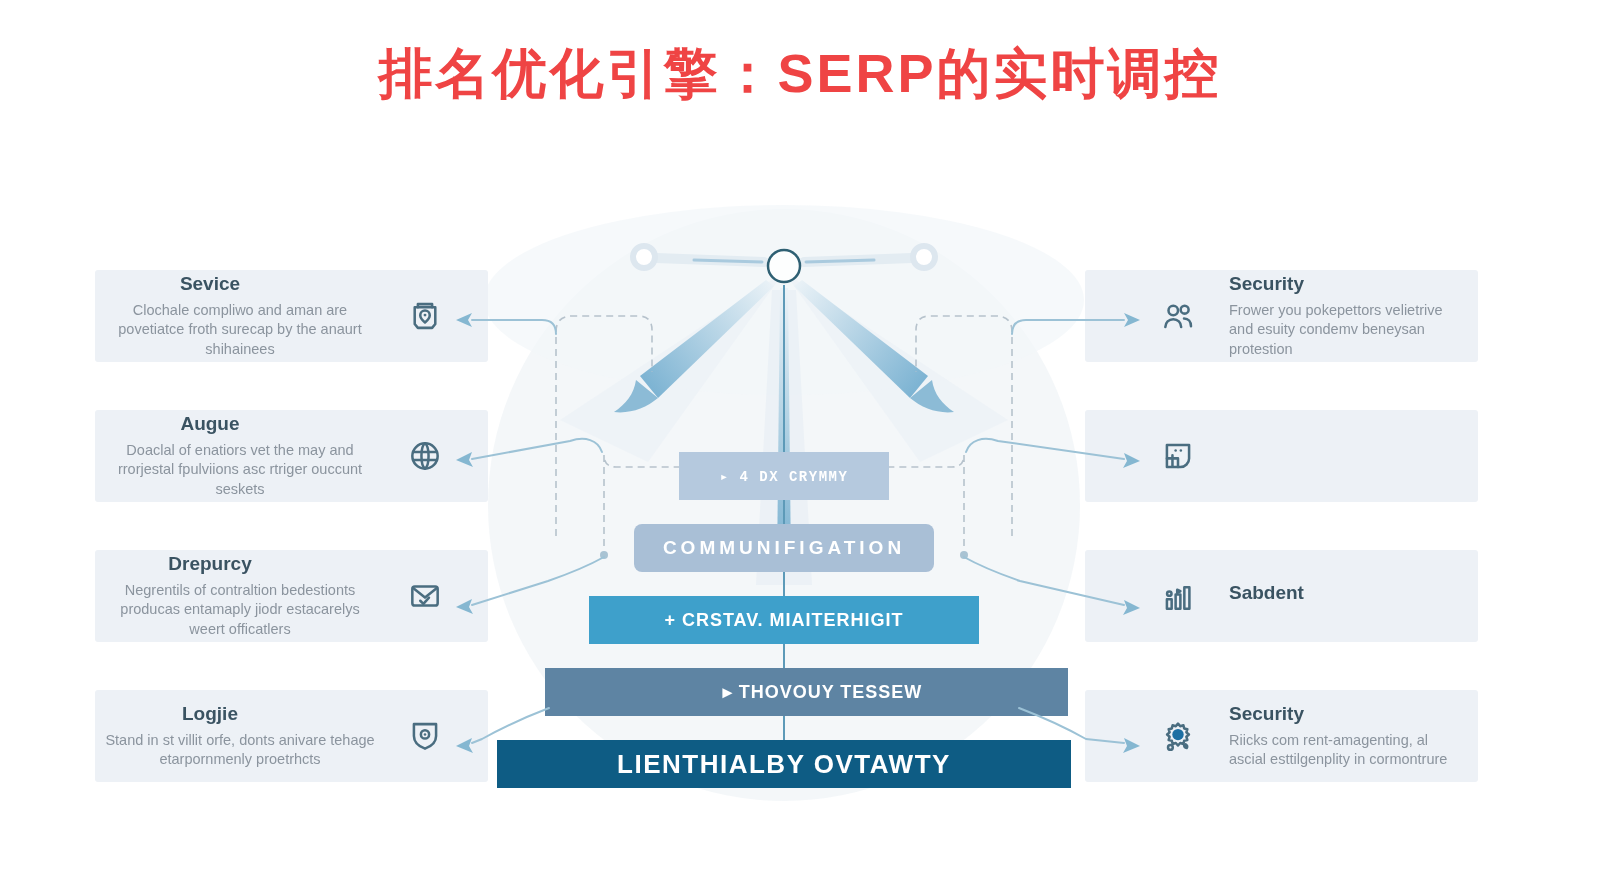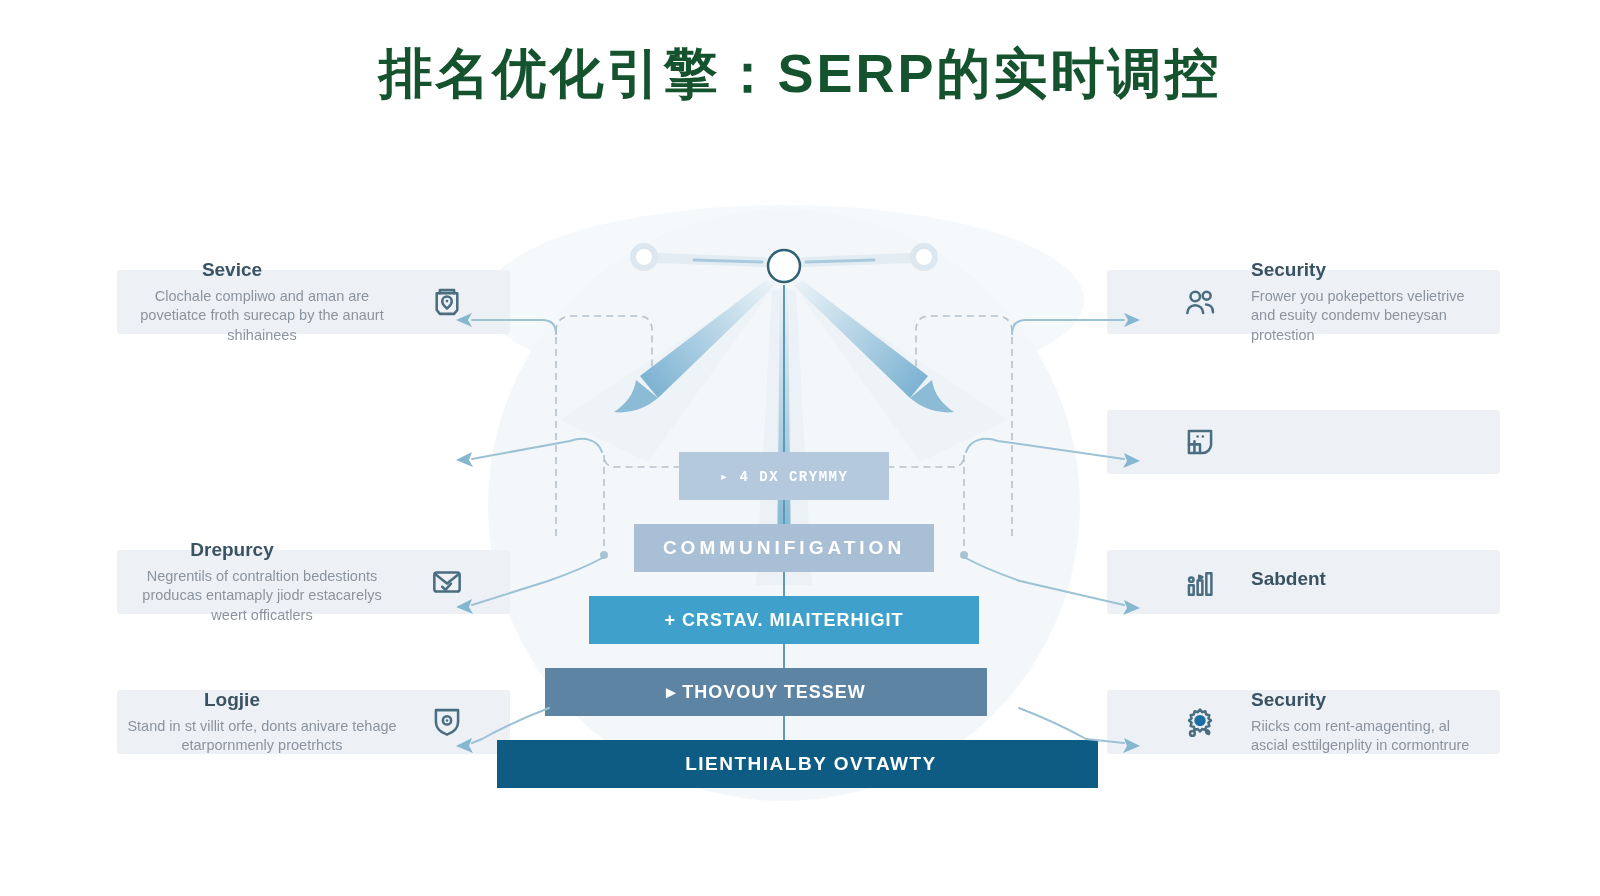--- a/index.html
+++ b/index.html
@@ -2,52 +2,52 @@
 <html><head>
 <meta charset="utf-8">
 <style>
   html,body{margin:0;padding:0;background:#ffffff;}
   .stage{
     position:relative;width:1600px;height:896px;background:#ffffff;overflow:hidden;
     font-family:"Liberation Sans", sans-serif;
   }
   .page-title{
     position:absolute;top:38px;left:0;width:100%;text-align:center;
-    font-size:54px;font-weight:700;letter-spacing:3px;color:#14532d;
+    font-size:54px;font-weight:700;letter-spacing:3px;color:#ef4444;
   }
   
   .svg-layer{position:absolute;left:0;top:0;width:1600px;height:896px;pointer-events:none;}
   .z0{z-index:0}.z3{z-index:3}
   
   .card{
-    position:absolute;width:393px;height:64px;background:#edf1f6;border-radius:3px;
-    display:flex;align-items:center;z-index:1;margin-left:22px;
+    position:absolute;width:393px;height:92px;background:#edf1f6;border-radius:3px;
+    display:flex;align-items:center;z-index:1;
   }
   .card.left{left:95px;justify-content:flex-end;padding-right:44px;box-sizing:border-box;}
   .card.right{left:1085px;justify-content:flex-start;padding-left:74px;box-sizing:border-box;}
   .card .txt{display:flex;flex-direction:column;}
   .card.left .txt{width:272px;margin-right:30px;align-items:flex-end;}
   .card.right .txt{width:232px;margin-left:32px;align-items:flex-start;}
   .card .ttl{font-size:19px;font-weight:700;color:#3a5362;margin-bottom:6px;}
   .card.left .ttl{width:100%;text-align:center;padding-right:60px;box-sizing:border-box;}
   .card .bdy{font-size:14.5px;line-height:1.32;color:#8b949e;}
   .card.left .bdy{text-align:center;}
   .card.right .bdy{text-align:left;}
   .card .ico{flex:0 0 auto;width:38px;height:38px;color:#4a6d80;}
   .card .ico svg{width:38px;height:38px;display:block;}
   
   .bar{
     position:absolute;height:48px;display:flex;align-items:center;justify-content:center;
     color:#ffffff;z-index:2;white-space:nowrap;
   }
   .bar.f1{left:679px;top:452px;width:210px;font-size:14px;font-weight:600;letter-spacing:1.5px;font-family:Liberation Mono, monospace;}
-  .bar.f2{left:634px;top:524px;width:300px;font-size:19px;font-weight:600;letter-spacing:4px;}
+  .bar.f2{left:634px;top:524px;width:300px;font-size:19px;font-weight:600;letter-spacing:4px;border-radius:8px;}
   .bar.f3{left:589px;top:596px;width:390px;font-size:18px;font-weight:700;letter-spacing:1px;}
-  .bar.f4{left:545px;top:668px;width:442px;font-size:18px;font-weight:700;letter-spacing:1px;}
-  .bar.f5{left:497px;top:740px;width:574px;font-size:19px;font-weight:600;letter-spacing:1.5px;padding-left:27px;}
+  .bar.f4{left:545px;top:668px;width:491px;font-size:18px;font-weight:700;letter-spacing:1px;padding-left:32px;}
+  .bar.f5{left:497px;top:740px;width:574px;font-size:26px;font-weight:600;letter-spacing:1.5px;}
 </style>
 </head>
 <body>
 
 <div class="stage">
 
   <svg class="svg-layer z0" viewBox="0 0 1600 896" aria-hidden="true">
     <defs>
       <linearGradient id="gl" gradientUnits="userSpaceOnUse" x1="774" y1="286" x2="650" y2="385">
         <stop offset="0" stop-color="#eaf2f7"></stop>
@@ -107,20 +107,33 @@
     <span class="ico">
       <svg viewBox="0 0 24 24" fill="none" stroke="currentColor" stroke-width="1.6" stroke-linecap="round" stroke-linejoin="round">
         <path d="M5.5 6.5 H18.5 V17 L16.5 19.5 H7.5 L5.5 17 Z"></path>
         <path d="M7.5 6.5 V4.5 H16.5 V6.5"></path>
         <path d="M12 8.5 c-1.7 0-3 1.3-3 3 0 2.1 3 4.6 3 4.6 s3-2.5 3-4.6 c0-1.7-1.3-3-3-3 z"></path>
         <circle cx="12" cy="11.4" r="0.9" fill="currentColor" stroke="none"></circle>
       </svg>
     </span>
   </div>
 
+  <div class="card left" style="top:410px">
+    <div class="txt">
+      <div class="ttl">Augue</div>
+      <div class="bdy">Doaclal of enatiors vet the may and rrorjestal fpulviions asc rtriger ouccunt seskets</div>
+    </div>
+    <span class="ico">
+      <svg viewBox="0 0 24 24" fill="none" stroke="currentColor" stroke-width="1.6" stroke-linecap="round" stroke-linejoin="round">
+        <circle cx="12" cy="12" r="8"></circle>
+        <path d="M12 4 c-3 2.2-3 13.8 0 16 M12 4 c3 2.2 3 13.8 0 16"></path>
+        <path d="M4.5 9.5 h15 M4.5 14.5 h15"></path>
+      </svg>
+    </span>
+  </div>
 
   <div class="card left" style="top:550px">
     <div class="txt">
       <div class="ttl">Drepurcy</div>
       <div class="bdy">Negrentils of contraltion bedestionts producas entamaply jiodr estacarelys weert officatlers</div>
     </div>
     <span class="ico">
       <svg viewBox="0 0 24 24" fill="none" stroke="currentColor" stroke-width="1.6" stroke-linecap="round" stroke-linejoin="round">
         <rect x="4" y="6" width="16" height="12" rx="1.5"></rect>
         <path d="M4.5 7 L12 13 L19.5 7"></path>

